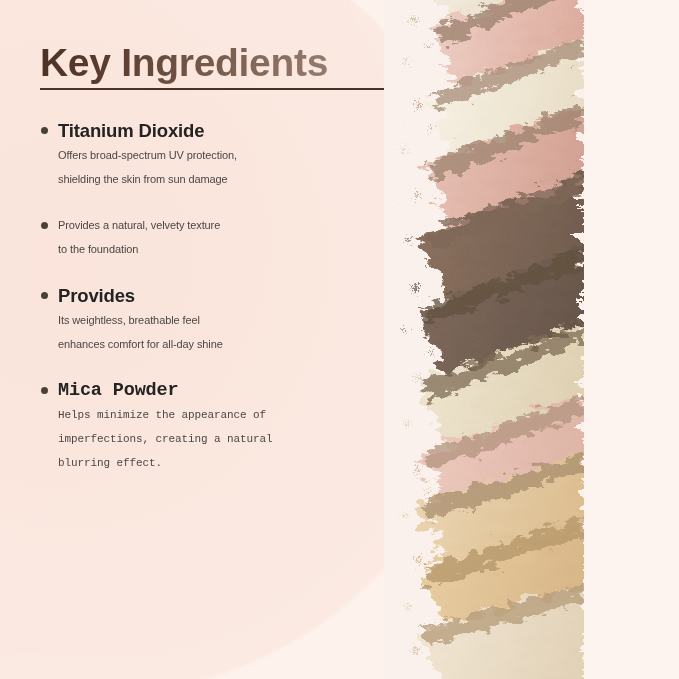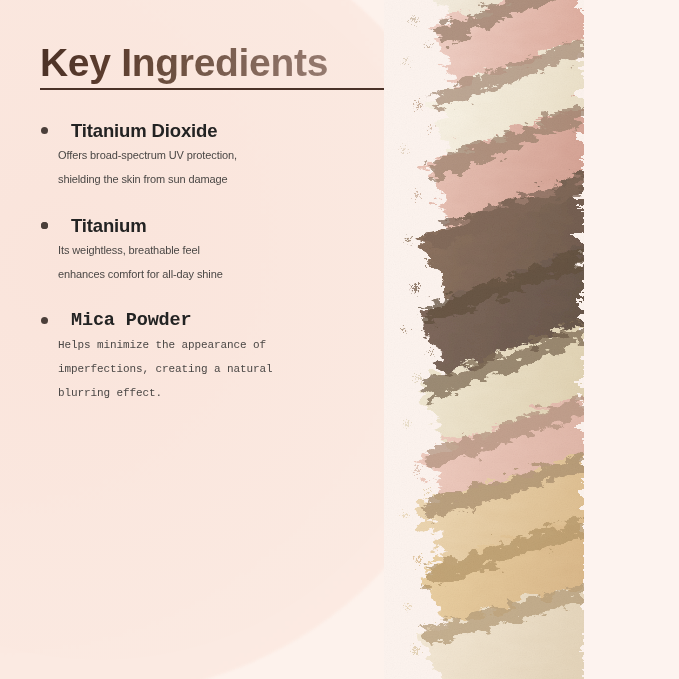--- a/index.html
+++ b/index.html
@@ -121,21 +121,20 @@
     border-radius: 50%;
     background: #4b3f3a;
   }
   .item-name {
     display: block;
     font-size: 18.5px;
     font-weight: bold;
     color: #232323;
     line-height: 25px;
     letter-spacing: -0.15px;
-    margin-left: 13px;
   }
   .item-desc {
     display: block;
     font-size: 11px;
     font-weight: 300;
     color: #4a4745;
     line-height: 24px;
     letter-spacing: -0.1px;
     white-space: pre-line;
   }
@@ -171,25 +170,27 @@
       <div class="item">
         <span class="bullet"></span>
         <span class="item-name">Titanium Dioxide</span>
         <span class="item-desc">Offers broad-spectrum UV protection,
 shielding the skin from sun damage</span>
       </div>
 
 
       <div class="item">
         <span class="bullet"></span>
+        <span class="item-desc">Provides a natural, velvety texture
+to the foundation</span>
       </div>
 
       <div class="item">
         <span class="bullet"></span>
-        <span class="item-name">Titanium</span>
+        <span class="item-name">Provides</span>
         <span class="item-desc">Its weightless, breathable feel
 enhances comfort for all-day shine</span>
       </div>
 
       <div class="item">
         <span class="bullet"></span>
         <span class="item-name">Mica Powder</span>
         <span class="item-desc">Helps minimize the appearance of
 imperfections, creating a natural
 blurring effect.</span>

